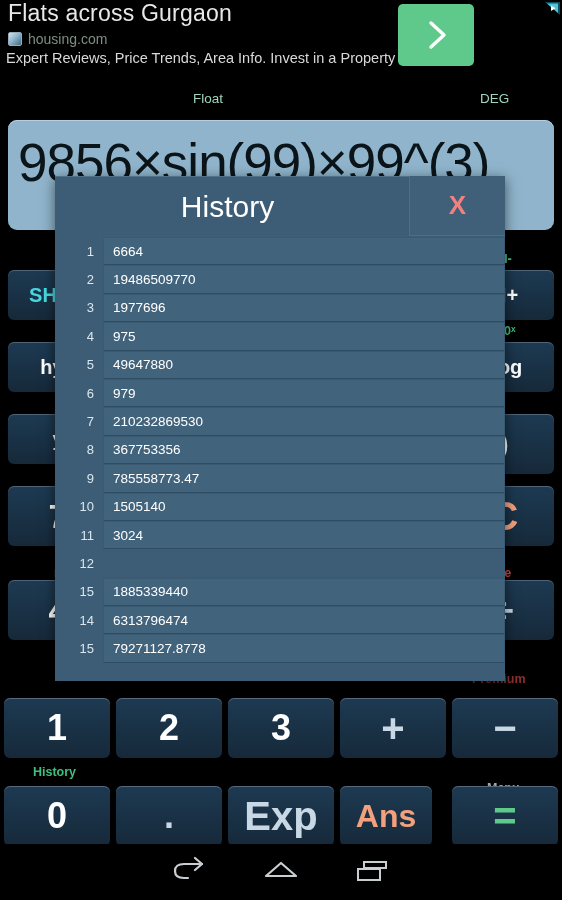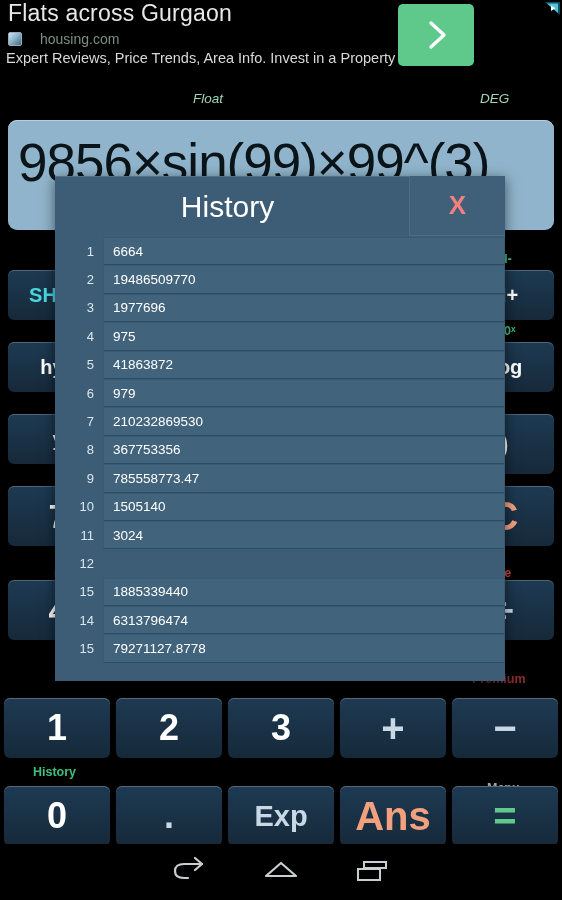--- a/index.html
+++ b/index.html
@@ -14,21 +14,21 @@
   #ad-banner{
     position:absolute; left:0; top:0; width:562px; height:80px;
     background:#000;
   }
   #ad-title{
     position:absolute; left:8px; top:0px;
     font-size:23px; color:#e8e8e8; letter-spacing:.2px;
   }
   #ad-domain-row{
     position:absolute; left:8px; top:31px;
-    display:flex; align-items:center; gap:18px;
+    display:flex; align-items:center; gap:6px;
   }
   #ad-favicon{
     width:14px; height:14px; border-radius:2px;
     background:linear-gradient(135deg,#cfe3ef 0%,#8fb6cc 45%,#3c6a86 100%);
     border:1px solid #9ab;
   }
   #ad-domain{ font-size:14px; color:#7d8f84; }
   #ad-desc{
     position:absolute; left:6px; top:50px;
     font-size:14.5px; color:#d9d9d9;
@@ -39,21 +39,20 @@
   }
   #ad-cta svg{ position:absolute; left:24px; top:16px; }
   #adchoices{
     position:absolute; right:2px; top:2px; width:15px; height:13px;
   }
 
   
   #mode-row{
     position:absolute; left:0; top:88px; width:562px; height:24px;
     background:#000;
-    font-style:italic;
   }
   .mode-ind{
     position:absolute; font-size:13.5px; color:#9fd6bd; top:3px;
   }
   #mode-float{ left:193px; }
   #mode-deg{ left:480px; }
 
   
   #display{
     position:absolute; left:8px; top:120px; width:546px; height:110px;
@@ -212,21 +211,21 @@
       <div class="hrow">
         <div class="hidx">3</div>
         <div class="hval">1977696</div>
       </div>
       <div class="hrow">
         <div class="hidx">4</div>
         <div class="hval">975</div>
       </div>
       <div class="hrow">
         <div class="hidx">5</div>
-        <div class="hval">41863872</div>
+        <div class="hval">49647880</div>
       </div>
       <div class="hrow">
         <div class="hidx">6</div>
         <div class="hval">979</div>
       </div>
       <div class="hrow">
         <div class="hidx">7</div>
         <div class="hval">210232869530</div>
       </div>
       <div class="hrow">
@@ -267,22 +266,22 @@
     <div class="brow-key" style="left: 4px; top: 8px; width: 106px; color: rgb(255, 255, 255); font-size: 36px;">1</div>
     <div class="brow-key" style="left: 116px; top: 8px; width: 106px; color: rgb(255, 255, 255); font-size: 36px;">2</div>
     <div class="brow-key" style="left: 228px; top: 8px; width: 106px; color: rgb(255, 255, 255); font-size: 36px;">3</div>
     <div class="brow-key" style="left: 340px; top: 8px; width: 106px; color: rgb(200, 216, 228); font-size: 40px;">+</div>
     <div class="brow-key" style="left: 452px; top: 8px; width: 106px; color: rgb(200, 216, 228); font-size: 40px;">−</div>
     <div class="blabel" style="left: 33px; top: 75px; color: rgb(63, 191, 127);">History</div>
     <div class="blabel" style="left: 151px; top: 75px; color: rgb(63, 191, 127); margin-top: 20px;">CNST</div>
     <div class="blabel" style="left: 487px; top: 75px; color: #a3a3a3; margin-top: 16px;">Menu</div>
     <div class="brow-key" style="left: 4px; top: 96px; width: 106px; color: rgb(255, 255, 255); font-size: 36px;">0</div>
     <div class="brow-key" style="left: 116px; top: 96px; width: 106px; color: rgb(200, 216, 228); font-size: 36px;">.</div>
-    <div class="brow-key" style="left: 228px; top: 96px; width: 106px; color: rgb(200, 216, 228); font-size: 29px;">Exp</div>
-    <div class="brow-key" style="left: 340px; top: 96px; width: 106px; color: rgb(242, 160, 126); font-size: 40px;">Ans</div>
+    <div class="brow-key" style="left: 228px; top: 96px; width: 106px; color: rgb(200, 216, 228); font-size: 40px;">Exp</div>
+    <div class="brow-key" style="left: 340px; top: 96px; width: 92px; color: rgb(242, 160, 126); font-size: 32px;">Ans</div>
     <div class="brow-key" style="left: 452px; top: 96px; width: 106px; color: rgb(94, 201, 139); font-size: 40px;">=</div>
   </div>
 
 <div id="navbar">
   <svg class="navbtn" style="left:170px" width="40" height="30" viewBox="0 0 40 30">
     <path d="M32 8 L14 8 Q5 8 5 15 Q5 22 14 22 L18 22" fill="none" stroke="#c9ced1" stroke-width="2.2" stroke-linecap="round"></path>
     <path d="M25 2 L32 8 L25 14" fill="none" stroke="#c9ced1" stroke-width="2.2" stroke-linecap="round" stroke-linejoin="round"></path>
   </svg>
   <svg class="navbtn" style="left:261px" width="40" height="30" viewBox="0 0 40 30">
     <path d="M5 20 L20 7 L35 20 Z" fill="none" stroke="#c9ced1" stroke-width="2.2" stroke-linejoin="round"></path>

